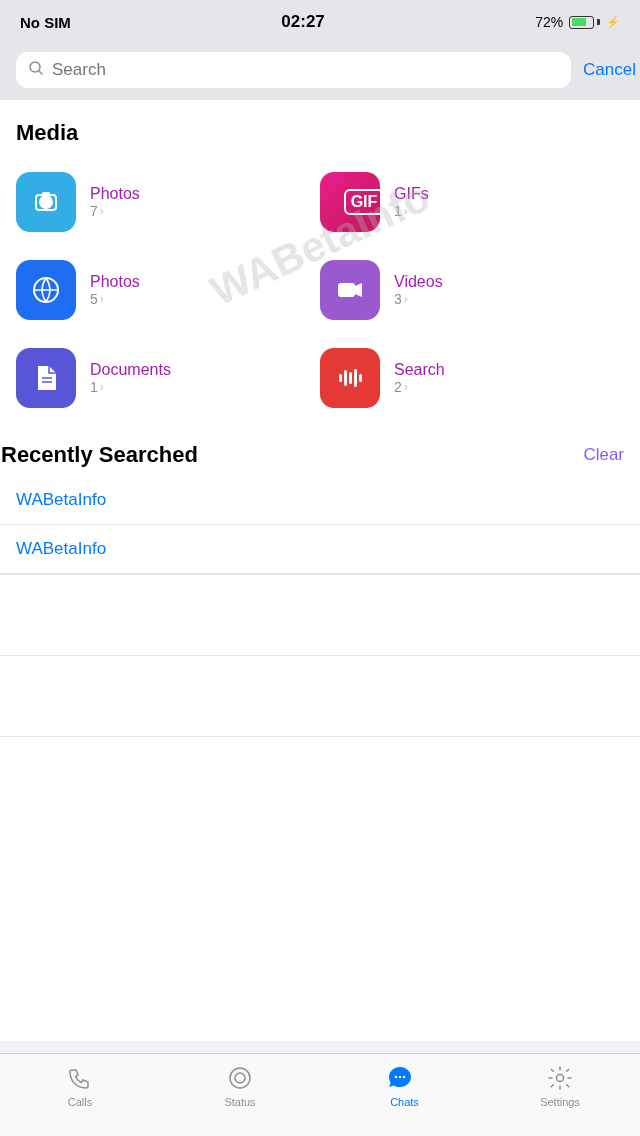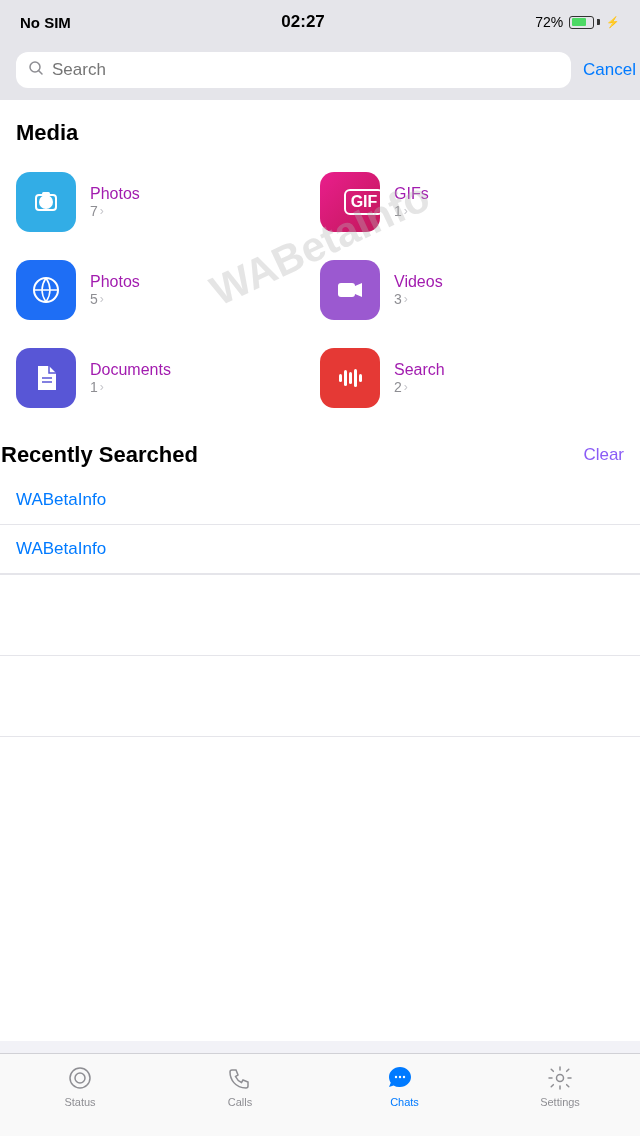--- a/index.html
+++ b/index.html
@@ -424,34 +424,34 @@
   <div class="divider-line"></div>
   <div style="height:80px;"></div>
   <div class="divider-line"></div>
 </div>
 
 <div class="tab-bar">
 
   <div class="tab-item">
     <div class="tab-icon">
       <svg viewBox="0 0 26 26">
+          <path d="M5 5h4l2 5-2.5 1.5A12 12 0 0 0 14.5 17.5L16 15l5 2v4a2 2 0 0 1-2 2C8 23 3 14 3 7a2 2 0 0 1 2-2z" stroke="#8e8e93" stroke-width="1.5" fill="none"></path>
+        </svg>
+    </div>
+    <span class="tab-label">Calls</span>
+  </div>
+
+  <div class="tab-item">
+    <div class="tab-icon">
+      <svg viewBox="0 0 26 26">
           <circle cx="13" cy="13" r="10" stroke="#8e8e93" stroke-width="1.5" fill="none"></circle>
           <circle cx="13" cy="13" r="5" stroke="#8e8e93" stroke-width="1.5" fill="none"></circle>
         </svg>
     </div>
     <span class="tab-label">Status</span>
-  </div>
-
-  <div class="tab-item">
-    <div class="tab-icon">
-      <svg viewBox="0 0 26 26">
-          <path d="M5 5h4l2 5-2.5 1.5A12 12 0 0 0 14.5 17.5L16 15l5 2v4a2 2 0 0 1-2 2C8 23 3 14 3 7a2 2 0 0 1 2-2z" stroke="#8e8e93" stroke-width="1.5" fill="none"></path>
-        </svg>
-    </div>
-    <span class="tab-label">Calls</span>
   </div>
 
 
   <div class="tab-item">
     <div class="tab-icon chats-bubble">
       <svg viewBox="0 0 26 26" fill="#007aff">
         <path d="M13 2C6.925 2 2 6.477 2 12c0 2.1.65 4.05 1.76 5.66L2 22l4.6-1.5A11 11 0 0 0 13 22c6.075 0 11-4.477 11-10S19.075 2 13 2z"></path>
         <circle cx="9" cy="12" r="1.2" fill="white"></circle>
         <circle cx="13" cy="12" r="1.2" fill="white"></circle>
         <circle cx="17" cy="12" r="1.2" fill="white"></circle>

